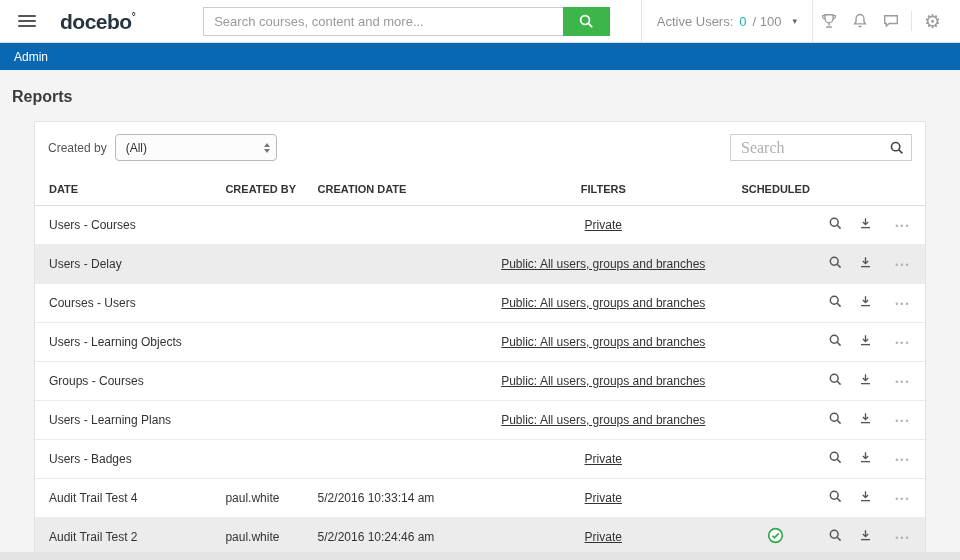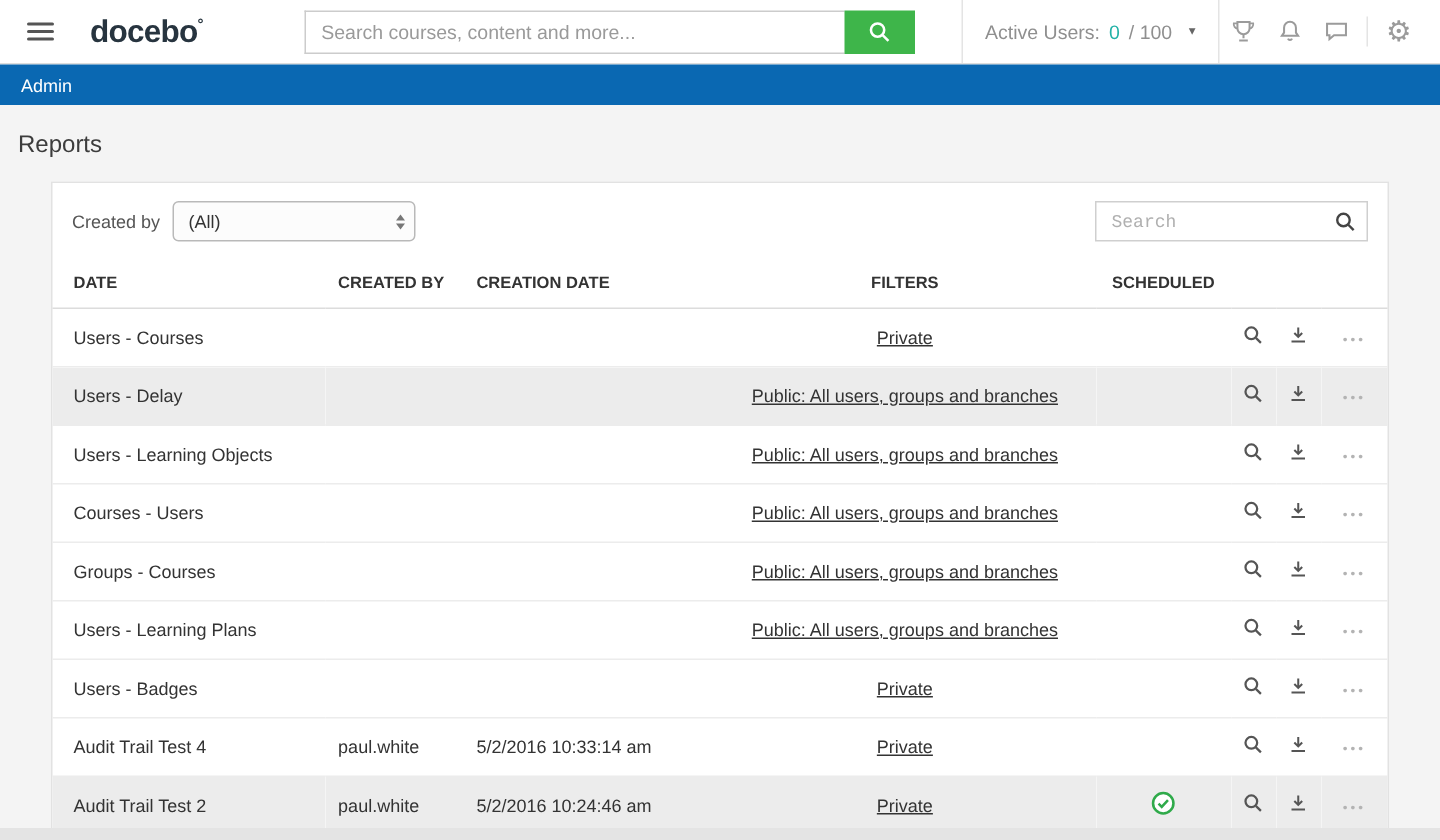--- a/index.html
+++ b/index.html
@@ -23,33 +23,33 @@
   .top-icons{display:flex;align-items:center;}
   .icon-btn{width:31px;height:42px;display:flex;align-items:center;justify-content:center;color:#9b9b9b;}
   .gear-glyph{font-size:19px;line-height:1;font-family:"DejaVu Sans",sans-serif;}
   .v-divider{width:1px;height:20px;background:#e4e4e4;margin:0 5px;}
 
   
   .adminbar{height:27px;background:#0a68b2;display:flex;align-items:center;padding:0 14px;}
   .adminbar span{color:#fff;font-size:12px;}
 
   
-  .page-title{font-size:16px;color:#3c3c3c;margin:18px 0 15px 12px;}
+  .page-title{font-size:16px;color:#3c3c3c;margin:18px 0 15px 12px;font-weight:bold;}
 
   
   .card{margin:0 34px;background:#fff;border:1px solid #e2e2e2;}
   .filter-bar{display:flex;align-items:center;padding:12px 13px;}
   .filter-label{font-size:12px;color:#555;margin-right:8px;}
   .select-box{position:relative;width:162px;height:27px;border:1px solid #b9b9b9;border-radius:4px;background:#fcfcfc;display:flex;align-items:center;padding:0 10px;font-size:12px;color:#333;box-sizing:border-box;}
   .sel-arrows{position:absolute;right:6px;top:50%;transform:translateY(-50%);display:flex;flex-direction:column;gap:2px;}
   .sel-arrows i{width:0;height:0;border-left:3.5px solid transparent;border-right:3.5px solid transparent;}
   .sel-arrows .up{border-bottom:4px solid #777;}
   .sel-arrows .down{border-top:4px solid #777;}
   .table-search{margin-left:auto;position:relative;}
-  .table-search input{width:182px;height:27px;border:1px solid #cfcfcf;padding:0 30px 0 10px;font-size:12px;color:#444;outline:none;box-sizing:border-box;font-family:Liberation Mono, monospace;}
+  .table-search input{width:182px;height:27px;border:1px solid #cfcfcf;padding:0 30px 0 10px;font-size:16px;color:#444;outline:none;box-sizing:border-box;font-family:Liberation Serif, serif;}
   .table-search input::placeholder{color:#b0b0b0;}
   .table-search .mag{position:absolute;right:7px;top:6px;color:#444;}
 
   
   table.reports{width:100%;border-collapse:collapse;table-layout:fixed;}
   th{font-size:11px;color:#333;text-align:left;padding:10px 8px;border-bottom:1px solid #dcdcdc;font-weight:bold;}
   .first{padding-left:14px !important;}
   .center{text-align:center !important;}
   td{font-size:12px;color:#333;padding:9px 8px;border-bottom:1px solid #ececec;white-space:nowrap;overflow:hidden;}
   tr.hl td{background:#ececec;}
@@ -228,52 +228,52 @@
       <span data-interactable="true" style="display:inline-block;">
         <svg width="15" height="15" viewBox="0 0 20 20">
                 <path d="M10 3v8M6.5 8L10 11.5L13.5 8" fill="none" stroke="currentColor" stroke-width="1.8"></path>
                 <path d="M4 15.5h12" stroke="currentColor" stroke-width="1.8"></path>
               </svg>
       </span>
     </td>
     <td class="act"><span class="ellipsis-icon" data-interactable="true">•••</span></td>
   </tr>
         <tr class="report-row" data-interactable="true">
+    <td class="first" data-interactable="true">Courses - Users</td>
+    <td data-interactable="false"></td>
+    <td data-interactable="false"></td>
+    <td class="center"><a class="filter-link" data-interactable="true">Public: All users, groups and branches</a></td>
+    <td class="center">
+      <span class="sched-icon" data-interactable="false" style="visibility: hidden;">
+        <svg width="17" height="17" viewBox="0 0 20 20">
+                <circle cx="10" cy="10" r="8" fill="#fff" stroke="#2faa4a" stroke-width="2"></circle>
+                <path d="M6.3 10.3l2.5 2.5 4.9-5.3" fill="none" stroke="#2faa4a" stroke-width="2"></path>
+              </svg>
+      </span>
+    </td>
+    <td class="act">
+      <span data-interactable="true" style="display:inline-block;">
+        <svg width="15" height="15" viewBox="0 0 20 20">
+                <circle cx="8.3" cy="8.3" r="5.2" fill="none" stroke="currentColor" stroke-width="2"></circle>
+                <line x1="12.3" y1="12.3" x2="16.8" y2="16.8" stroke="currentColor" stroke-width="2"></line>
+              </svg>
+      </span>
+    </td>
+    <td class="act">
+      <span data-interactable="true" style="display:inline-block;">
+        <svg width="15" height="15" viewBox="0 0 20 20">
+                <path d="M10 3v8M6.5 8L10 11.5L13.5 8" fill="none" stroke="currentColor" stroke-width="1.8"></path>
+                <path d="M4 15.5h12" stroke="currentColor" stroke-width="1.8"></path>
+              </svg>
+      </span>
+    </td>
+    <td class="act"><span class="ellipsis-icon" data-interactable="true">•••</span></td>
+  </tr>
+        <tr class="report-row" data-interactable="true">
     <td class="first" data-interactable="true">Users - Learning Objects</td>
-    <td data-interactable="false"></td>
-    <td data-interactable="false"></td>
-    <td class="center"><a class="filter-link" data-interactable="true">Public: All users, groups and branches</a></td>
-    <td class="center">
-      <span class="sched-icon" data-interactable="false" style="visibility: hidden;">
-        <svg width="17" height="17" viewBox="0 0 20 20">
-                <circle cx="10" cy="10" r="8" fill="#fff" stroke="#2faa4a" stroke-width="2"></circle>
-                <path d="M6.3 10.3l2.5 2.5 4.9-5.3" fill="none" stroke="#2faa4a" stroke-width="2"></path>
-              </svg>
-      </span>
-    </td>
-    <td class="act">
-      <span data-interactable="true" style="display:inline-block;">
-        <svg width="15" height="15" viewBox="0 0 20 20">
-                <circle cx="8.3" cy="8.3" r="5.2" fill="none" stroke="currentColor" stroke-width="2"></circle>
-                <line x1="12.3" y1="12.3" x2="16.8" y2="16.8" stroke="currentColor" stroke-width="2"></line>
-              </svg>
-      </span>
-    </td>
-    <td class="act">
-      <span data-interactable="true" style="display:inline-block;">
-        <svg width="15" height="15" viewBox="0 0 20 20">
-                <path d="M10 3v8M6.5 8L10 11.5L13.5 8" fill="none" stroke="currentColor" stroke-width="1.8"></path>
-                <path d="M4 15.5h12" stroke="currentColor" stroke-width="1.8"></path>
-              </svg>
-      </span>
-    </td>
-    <td class="act"><span class="ellipsis-icon" data-interactable="true">•••</span></td>
-  </tr>
-        <tr class="report-row" data-interactable="true">
-    <td class="first" data-interactable="true">Courses - Users</td>
     <td data-interactable="false"></td>
     <td data-interactable="false"></td>
     <td class="center"><a class="filter-link" data-interactable="true">Public: All users, groups and branches</a></td>
     <td class="center">
       <span class="sched-icon" data-interactable="false" style="visibility: hidden;">
         <svg width="17" height="17" viewBox="0 0 20 20">
                 <circle cx="10" cy="10" r="8" fill="#fff" stroke="#2faa4a" stroke-width="2"></circle>
                 <path d="M6.3 10.3l2.5 2.5 4.9-5.3" fill="none" stroke="#2faa4a" stroke-width="2"></path>
               </svg>
       </span>

